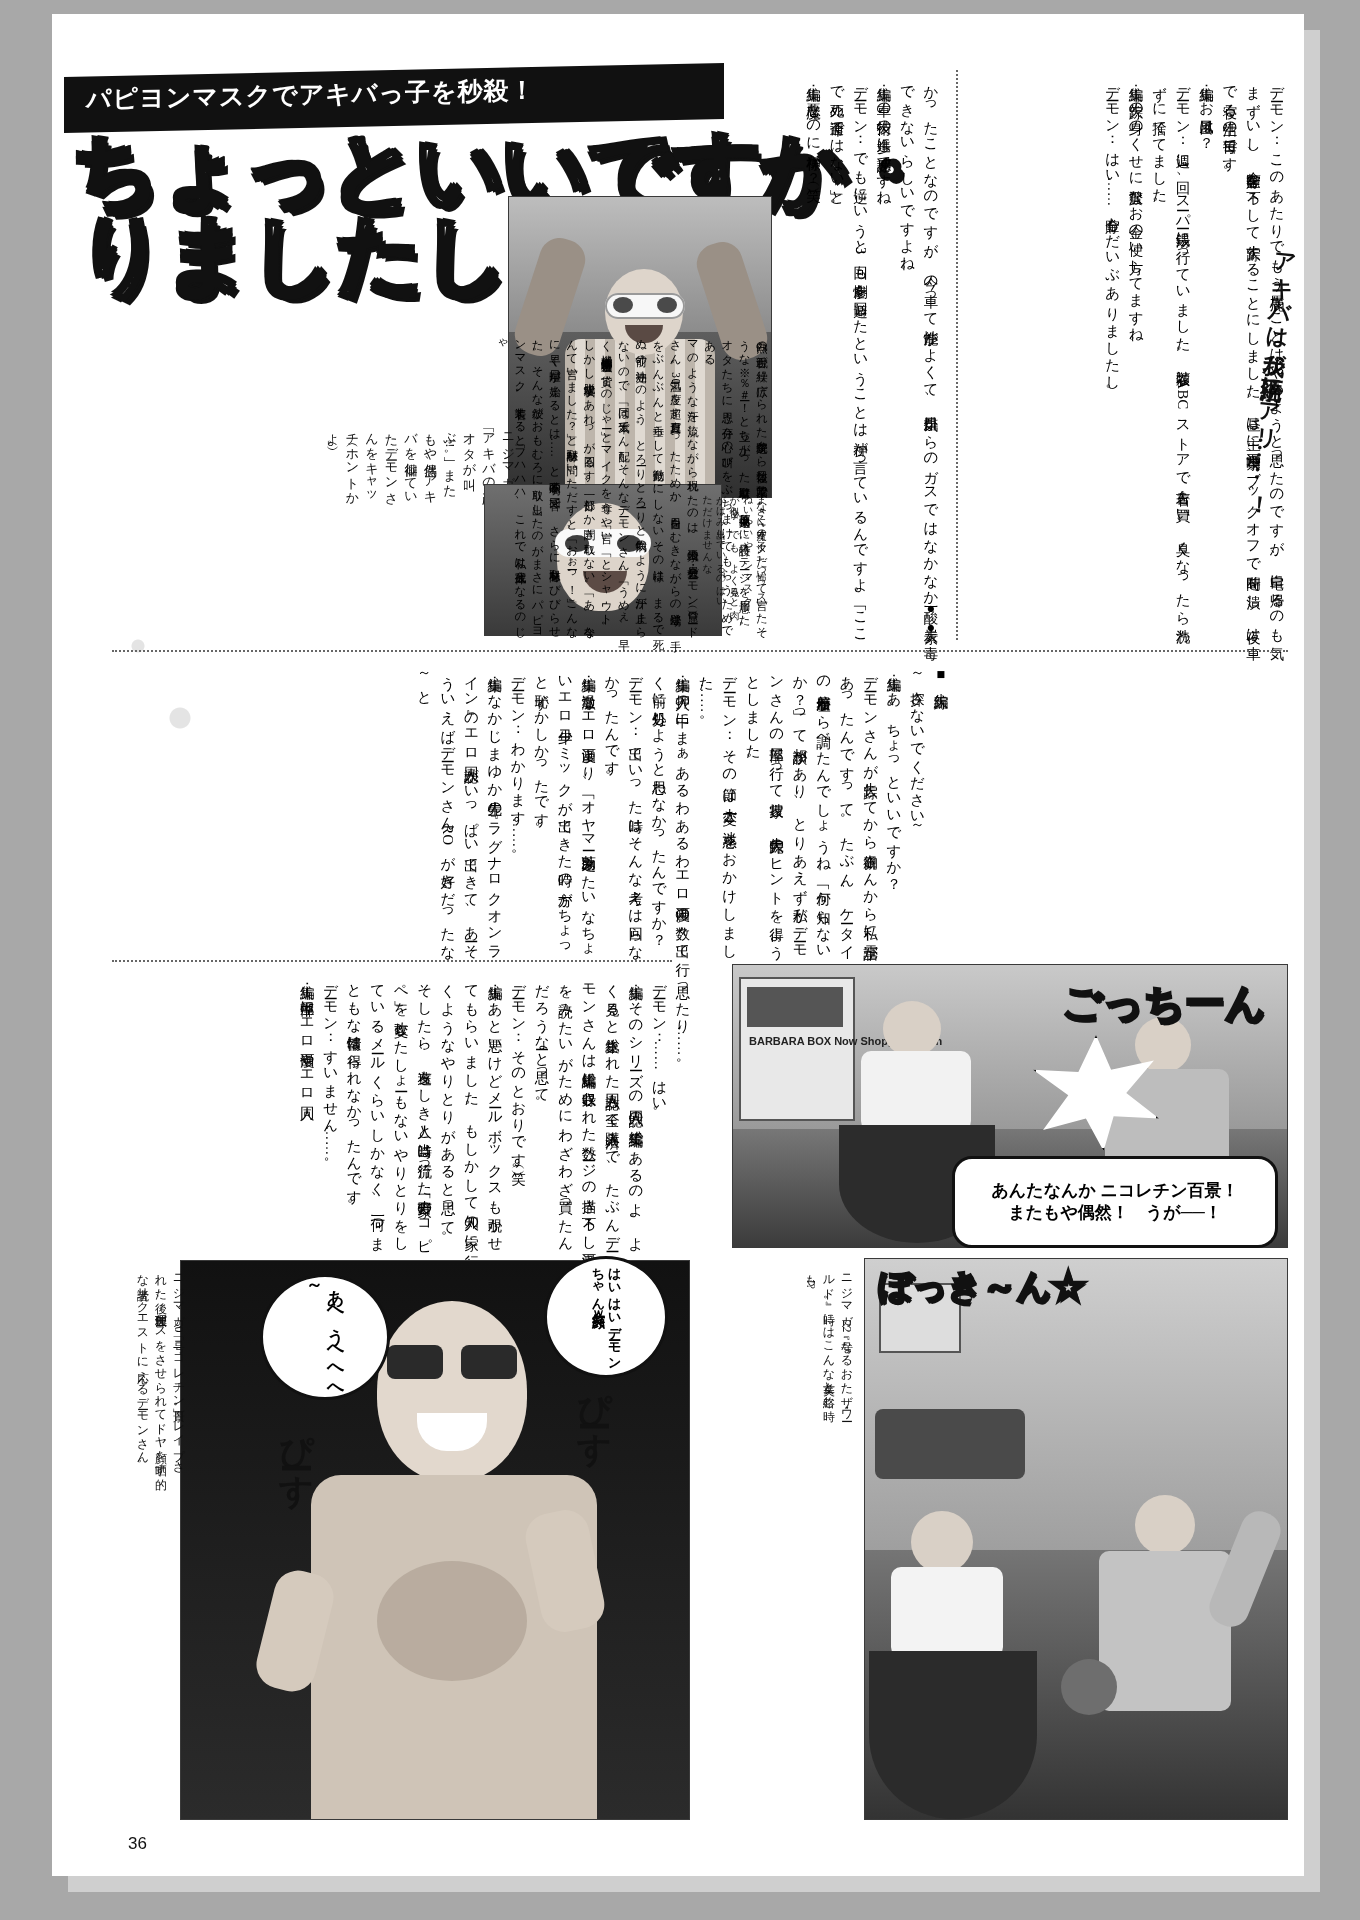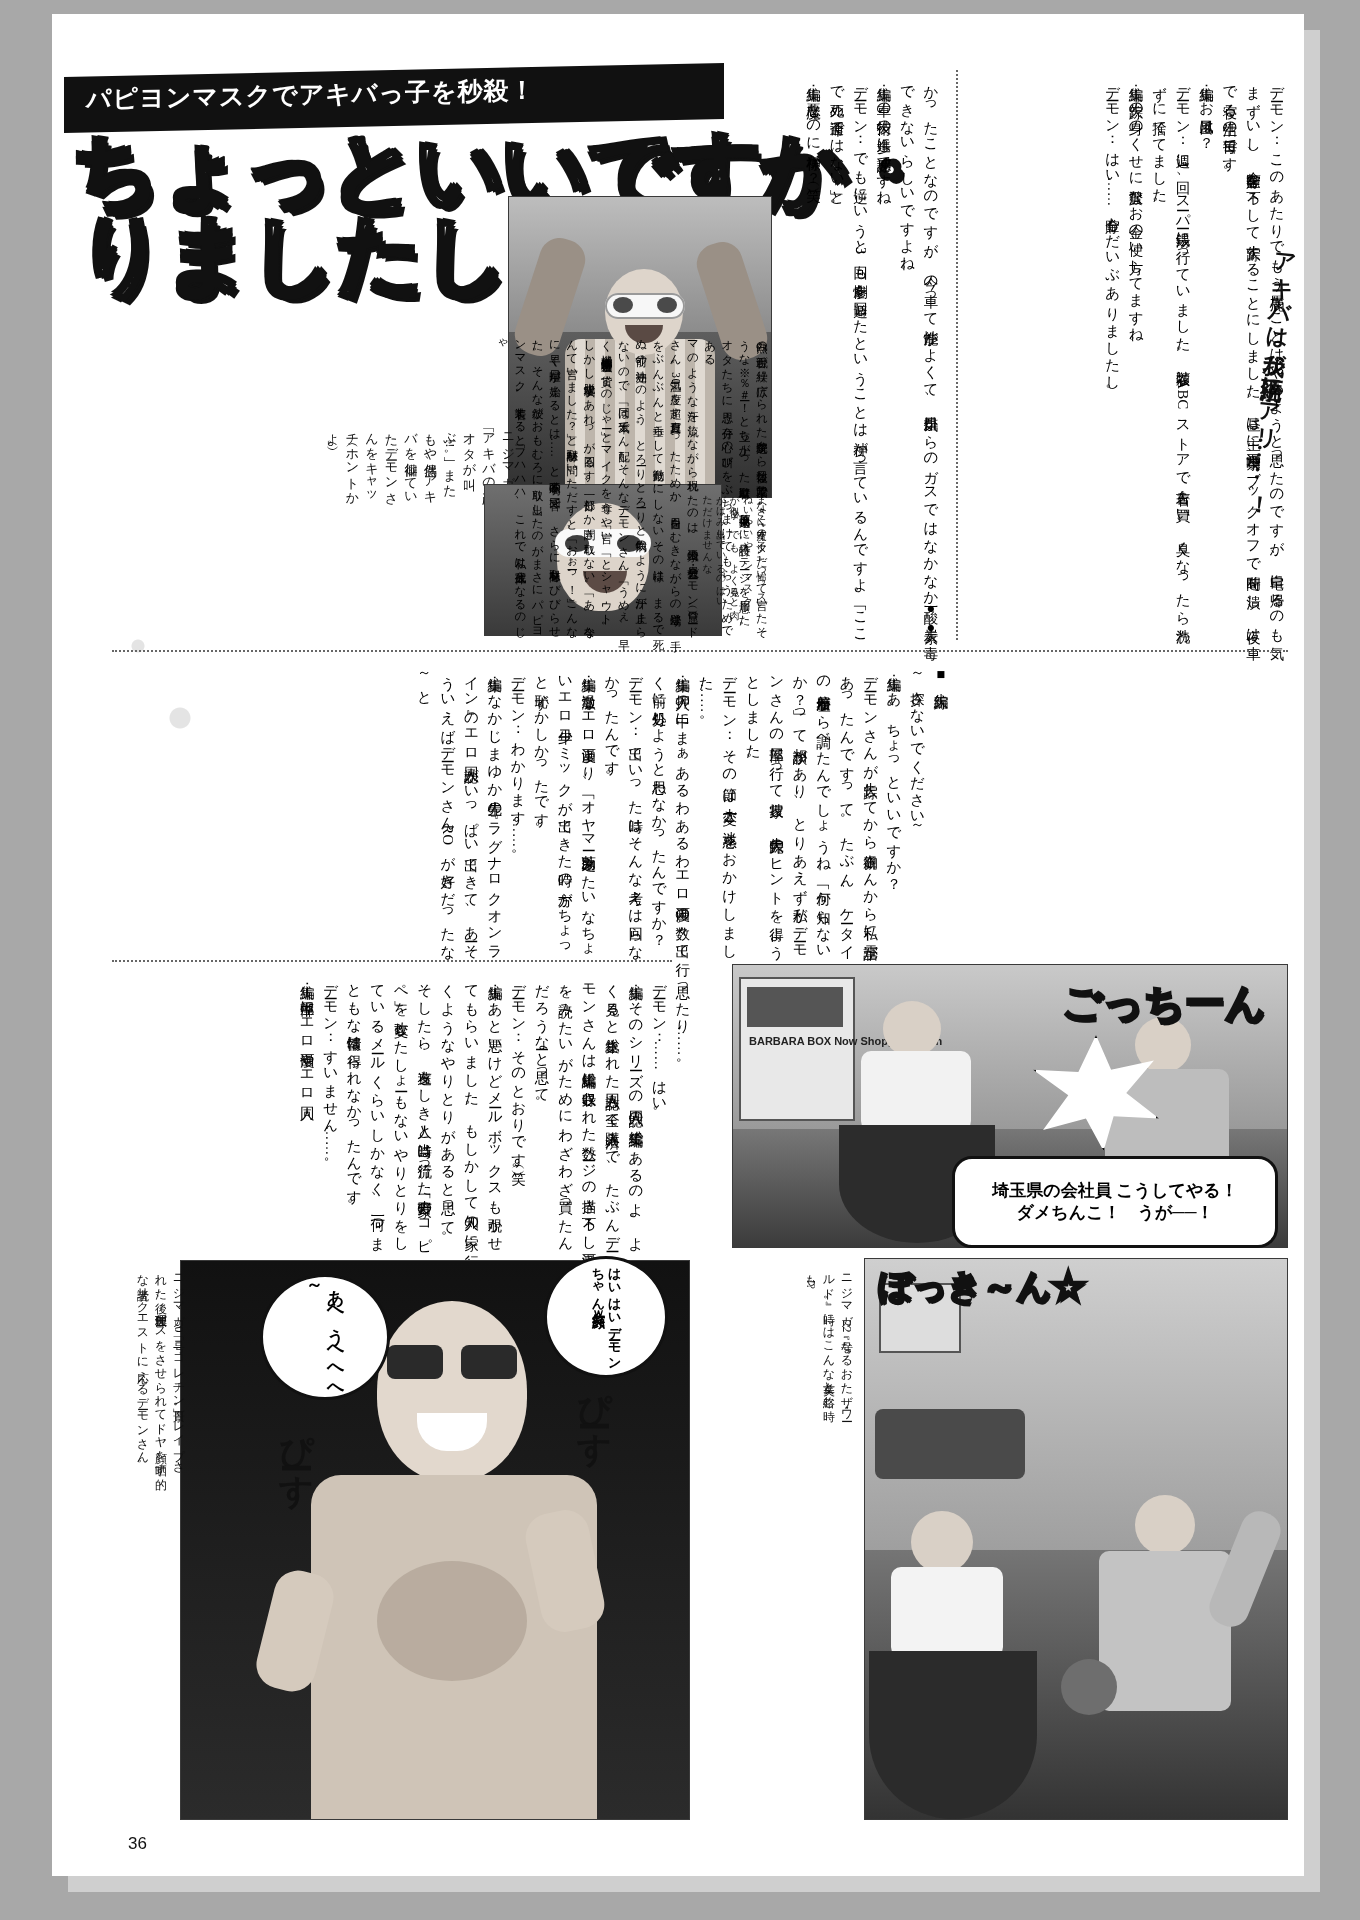--- a/index.html
+++ b/index.html
@@ -266,22 +266,22 @@
     <div style="position:absolute;right:96px;top:52px;width:56px;height:56px;background:#d9d0c6;border-radius:50%;"></div>
     <div style="position:absolute;right:58px;top:104px;width:124px;height:118px;background:#bdbdbd;border-radius:10px;"></div>
 
     <div style="position:absolute;left:300px;top:70px;width:120px;height:110px;background:#fff;border:3px solid #111;
          clip-path:polygon(50% 0%,62% 30%,96% 22%,74% 50%,100% 72%,64% 70%,56% 100%,42% 72%,8% 82%,28% 52%,0% 30%,36% 32%);"></div>
   </div>
   <div class="shout" style="left:1010px;top:962px;font-size:40px;">ごっちーん</div>
 
   <div class="balloon" style="left:900px;top:1142px;width:320px;height:86px;border-radius:20px;">
     <div style="text-align:center;font-weight:bold;font-size:17px;line-height:1.3;font-family:'Liberation Sans',sans-serif;">
-      <div>埼玉県の会社員 こうしてやる！</div>
-      <div>ダメちんこ！　うが──！</div>
+      <div>あんたなんか ニコレチン百景！</div>
+      <div>またもや偶然！　うが──！</div>
     </div>
   </div>
 
   <div class="photo" style="left:812px;top:1244px;width:422px;height:560px;">
     <div style="position:absolute;left:0;top:0;right:0;height:52%;background:linear-gradient(#cfcfcf,#9f9f9f);"></div>
     <div style="position:absolute;left:0;bottom:0;right:0;height:48%;background:linear-gradient(#757575,#333);"></div>
     <div style="position:absolute;left:14px;top:24px;width:78px;height:66px;background:#ddd;border:2px solid #555;"></div>
     <div style="position:absolute;left:10px;top:150px;width:150px;height:70px;background:#4a4a4a;border-radius:8px;"></div>
 
     <div style="position:absolute;left:46px;top:252px;width:62px;height:62px;background:#d9d0c6;border-radius:50%;"></div>

